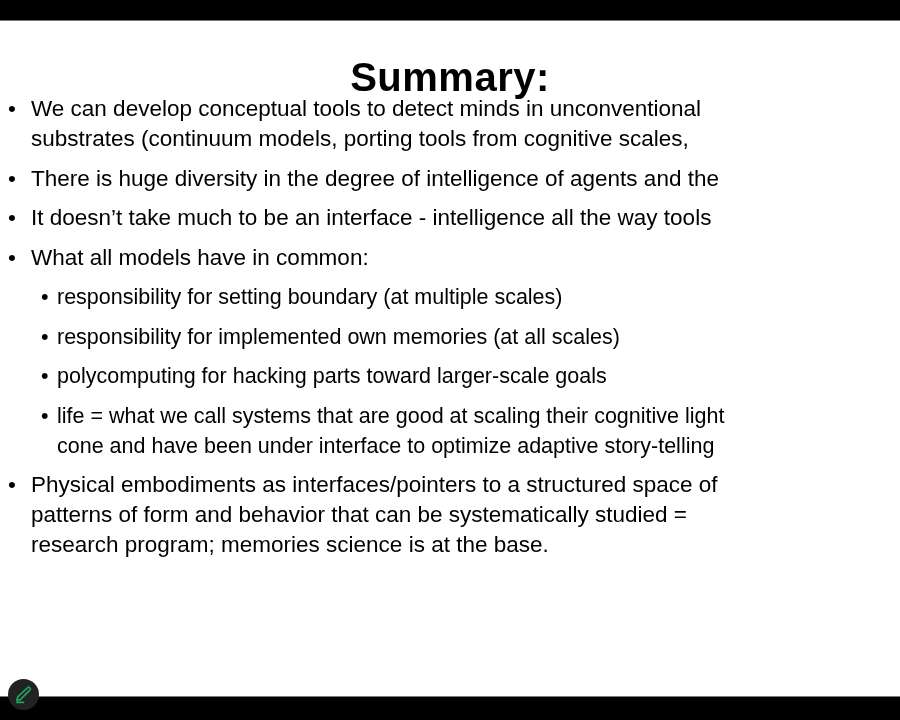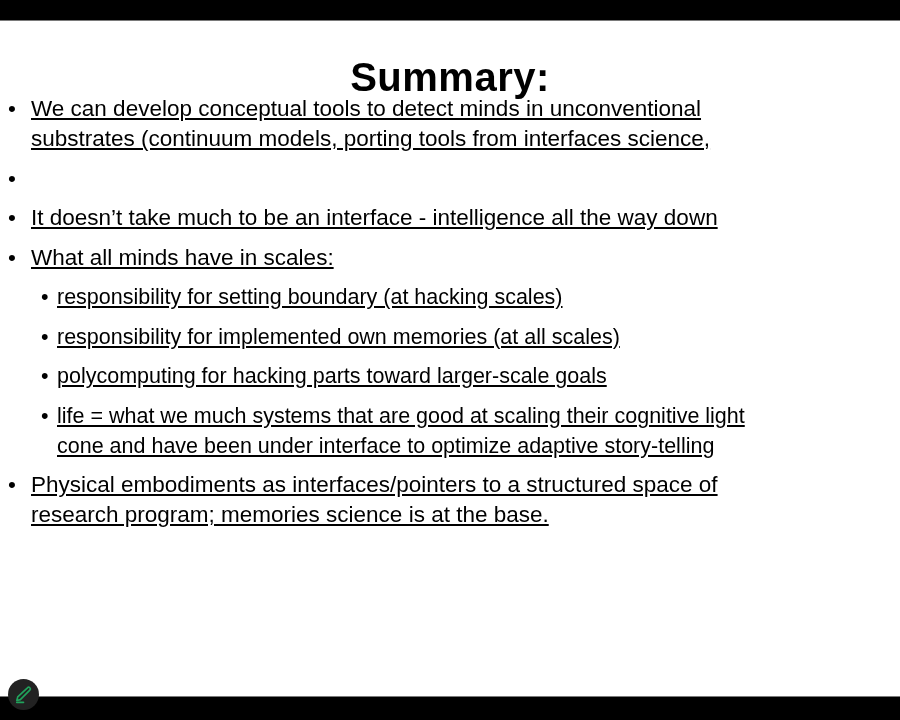--- a/index.html
+++ b/index.html
@@ -30,21 +30,21 @@
   .slide-body {
     position: absolute; top: 94px; left: 8px; right: 8px;
   }
   .bullet {
     display: flex;
     font-size: 22.5px; line-height: 30px;
     margin-bottom: 9.5px;
   }
   .bullet:last-child { margin-bottom: 0; }
   .bullet .marker { flex: none; width: 23px; }
-  .bullet .lines { flex: 1; min-width: 0; text-decoration: underline; }
+  .bullet .lines { flex: 1; min-width: 0; }
   .bullet .ln { white-space: nowrap; }
   .bullet.l2 { margin-left: 33px; font-size: 21.5px; }
   .bullet.l2 .marker { width: 16px; }
   .annotate-btn {
     position: absolute; left: 8px; top: 679px;
     width: 31px; height: 31px; border-radius: 50%;
     background: #222222;
     display: flex; align-items: center; justify-content: center;
     z-index: 5; cursor: pointer; border: none; padding: 0;
   }
@@ -56,77 +56,79 @@
 <div class="letterbox-top"></div>
 
 <h1 class="slide-title">Summary:</h1>
 
 <div class="slide-body">
 
   <div class="bullet l1">
     <span class="marker">•</span>
     <div class="lines">
       <div class="ln">We can develop conceptual tools to detect minds in unconventional</div>
-      <div class="ln">substrates (continuum models, porting tools from interfaces science,</div>
+      <div class="ln">substrates (continuum models, porting tools from cognitive scales,</div>
     </div>
   </div>
 
   <div class="bullet l1">
     <span class="marker">•</span>
     <div class="lines">
+      <div class="ln">There is huge diversity in the degree of intelligence of agents and the</div>
     </div>
   </div>
 
   <div class="bullet l1">
     <span class="marker">•</span>
     <div class="lines">
-      <div class="ln">It doesn’t take much to be an interface - intelligence all the way down</div>
+      <div class="ln">It doesn’t take much to be an interface - intelligence all the way tools</div>
     </div>
   </div>
 
   <div class="bullet l1">
     <span class="marker">•</span>
     <div class="lines">
-      <div class="ln">What all minds have in scales:</div>
+      <div class="ln">What all models have in common:</div>
     </div>
   </div>
 
   <div class="bullet l2">
     <span class="marker">•</span>
     <div class="lines">
-      <div class="ln">responsibility for setting boundary (at hacking scales)</div>
+      <div class="ln">responsibility for setting boundary (at multiple scales)</div>
     </div>
   </div>
 
   <div class="bullet l2">
     <span class="marker">•</span>
     <div class="lines">
       <div class="ln">responsibility for implemented own memories (at all scales)</div>
     </div>
   </div>
 
   <div class="bullet l2">
     <span class="marker">•</span>
     <div class="lines">
       <div class="ln">polycomputing for hacking parts toward larger-scale goals</div>
     </div>
   </div>
 
   <div class="bullet l2">
     <span class="marker">•</span>
     <div class="lines">
-      <div class="ln">life = what we much systems that are good at scaling their cognitive light</div>
+      <div class="ln">life = what we call systems that are good at scaling their cognitive light</div>
       <div class="ln">cone and have been under interface to optimize adaptive story-telling</div>
     </div>
   </div>
 
   <div class="bullet l1">
     <span class="marker">•</span>
     <div class="lines">
       <div class="ln">Physical embodiments as interfaces/pointers to a structured space of</div>
+      <div class="ln">patterns of form and behavior that can be systematically studied =</div>
       <div class="ln">research program; memories science is at the base.</div>
     </div>
   </div>
 
 </div>
 
 <button class="annotate-btn" title="">
   <svg width="19" height="19" viewBox="0 0 24 24" fill="none" stroke="#21a35c" stroke-width="2.1" stroke-linecap="round" stroke-linejoin="round">
     <path d="M17 3.5a2.1 2.1 0 0 1 3 3L8 18.5l-4.4 1.1L4.7 15 17 3.5z"></path>
     <path d="M3.5 22h8.5"></path>

